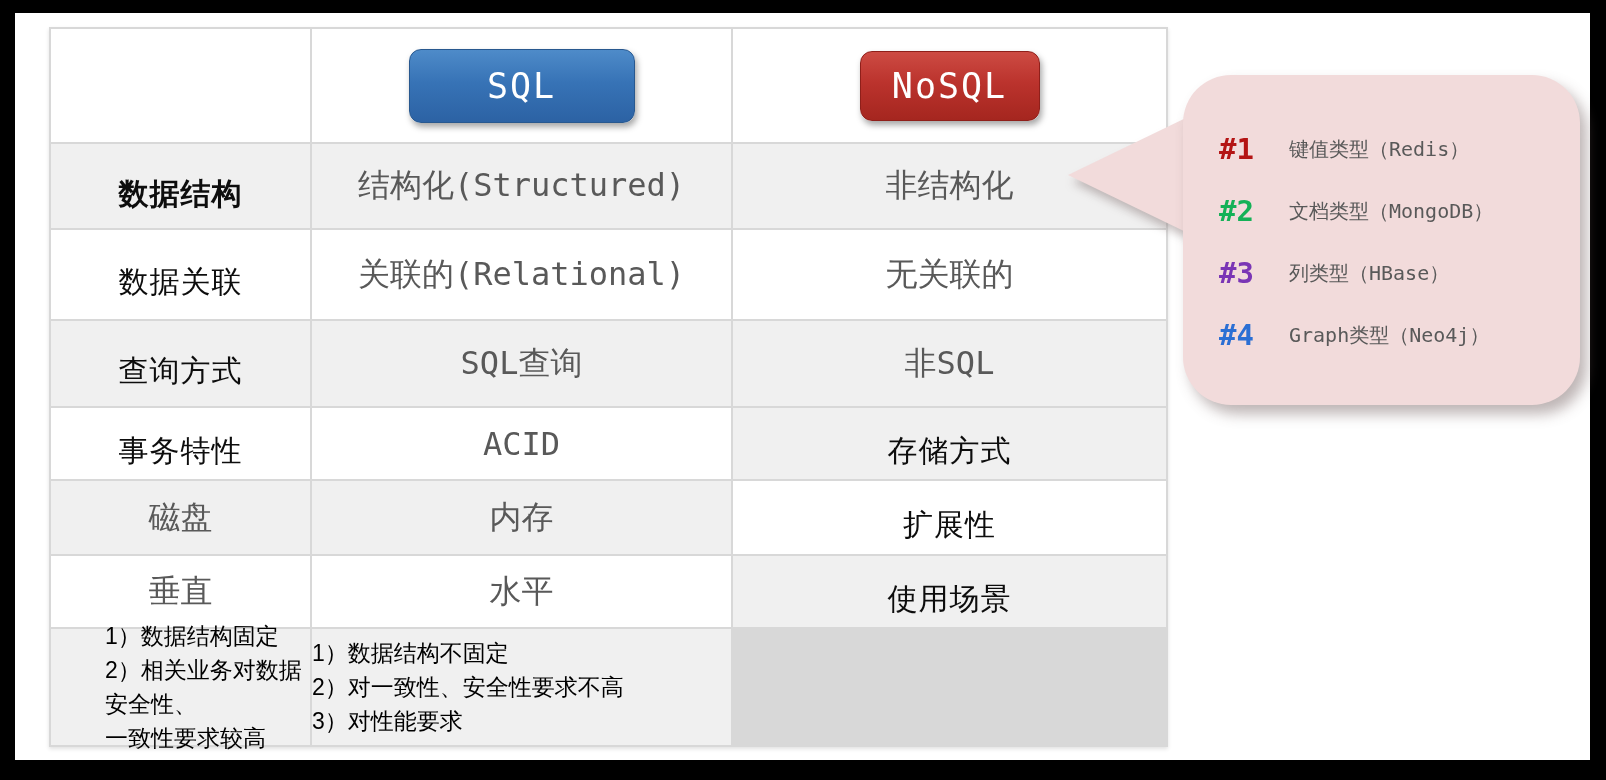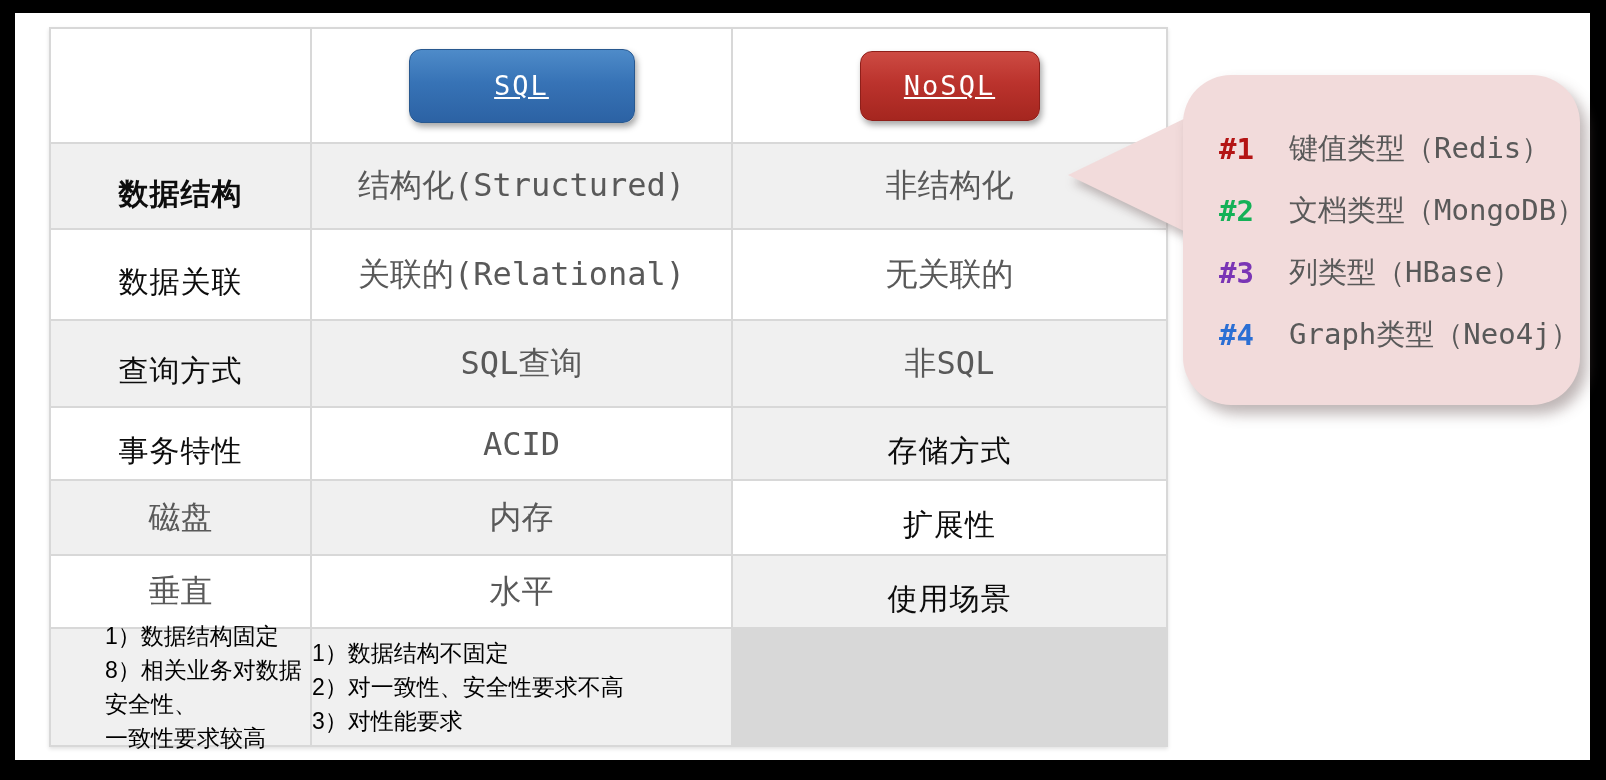--- a/index.html
+++ b/index.html
@@ -26,40 +26,40 @@
          font-size:32px; color:#595959; }
   .scenario { display:flex; flex-direction:column; justify-content:center;
               align-items:flex-start; width:100%; height:100%;
               font-size:23px; color:#000000; line-height:34px; }
   .scenario.sql-pad { padding-left:54px; }
   .scenario.nosql-pad { }
 
   
   .badge { display:flex; align-items:center; justify-content:center;
            color:#ffffff; font-family:"DejaVu Sans Mono","Liberation Mono",monospace;
-           font-size:27px; letter-spacing:2px;
-           border-radius:12px; box-shadow:2px 4px 6px rgba(0,0,0,0.35);text-decoration:underline; }
+           font-size:35px; letter-spacing:2px;
+           border-radius:12px; box-shadow:2px 4px 6px rgba(0,0,0,0.35); }
   .badge.sql { width:226px; height:74px;
                background:linear-gradient(180deg,#4e8bc9 0%,#3773b6 45%,#2c62a4 100%);
                border:1px solid #28588f; }
   .badge.nosql { width:180px; height:70px;
                  background:linear-gradient(180deg,#cd4b43 0%,#bb332d 45%,#a5261f 100%);
                  border:1px solid #8f1f1a; }
 
   
   .callout { position:absolute; left:1168px; top:62px; width:397px; height:330px;
              background:#f2dbdb; border-radius:48px;
              box-shadow:7px 9px 14px rgba(110,90,90,0.45);
              display:flex; flex-direction:column; justify-content:center;
              padding:10px 0 6px 36px; z-index:3; }
   .callout-item { display:flex; align-items:center; height:62px; }
   .callout-marker { font-family:"DejaVu Sans Mono","Liberation Mono",monospace;
                     font-size:29px; font-weight:700; width:48px; flex:0 0 48px; }
   .callout-text { font-family:"DejaVu Sans Mono","Liberation Mono",monospace;
-                  font-size:29px; color:#595959; margin-left:22px; white-space:nowrap; }
+                  font-size:20px; color:#595959; margin-left:22px; white-space:nowrap; }
   .callout-tail { position:absolute; left:1030px; top:85px; z-index:2;
                   filter:drop-shadow(4px 7px 5px rgba(110,90,90,0.4)); }
 </style>
 </head>
 <body>
 
 <div class="frame">
   <div class="canvas">
 
     <div class="cmp-table">
@@ -128,21 +128,21 @@
       <div class="cell">
         <span class="val">水平</span>
         </div>
 
       <div class="cell gray">
         <span class="row-label">使用场景</span>
         </div>
       <div class="cell gray">
         <div class="scenario sql-pad">
           <span>1）数据结构固定</span>
-          <span>8）相关业务对数据安全性、</span>
+          <span>2）相关业务对数据安全性、</span>
           <span>一致性要求较高</span>
         </div>
       </div>
       <div class="cell gray">
         <div class="scenario nosql-pad">
           <span>1）数据结构不固定</span>
           <span>2）对一致性、安全性要求不高</span>
           <span>3）对性能要求</span>
         </div>
       </div>

